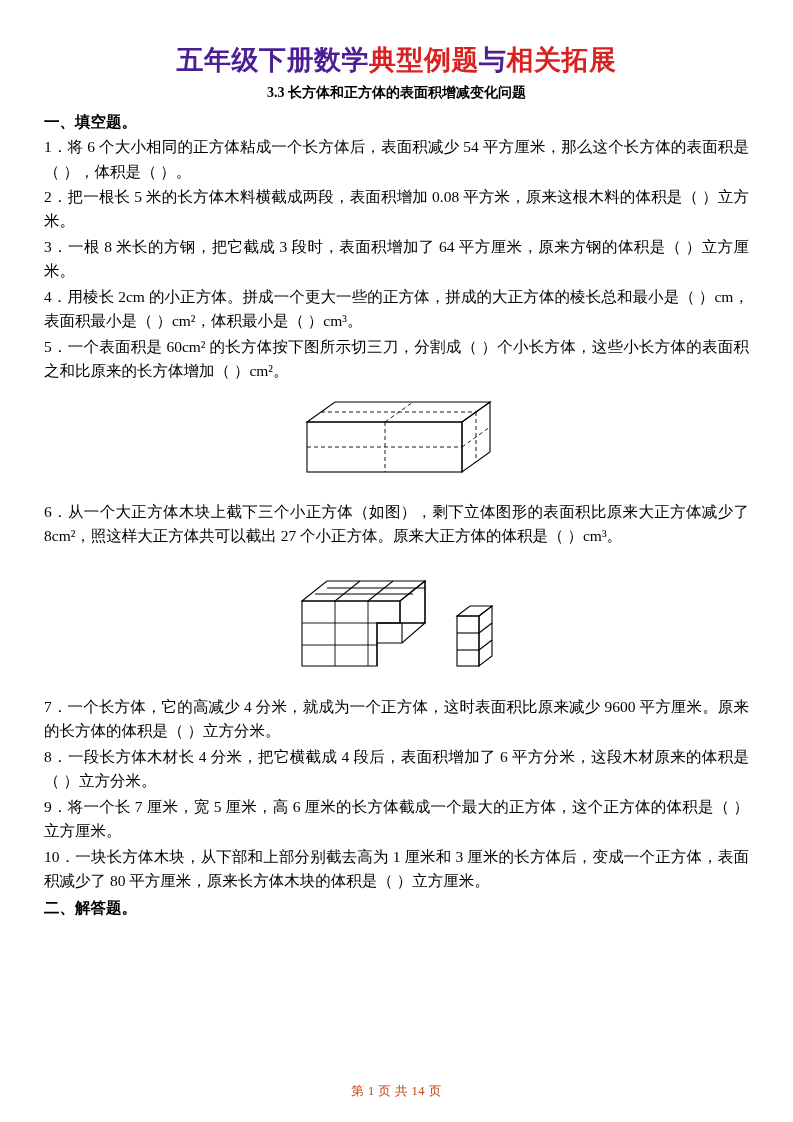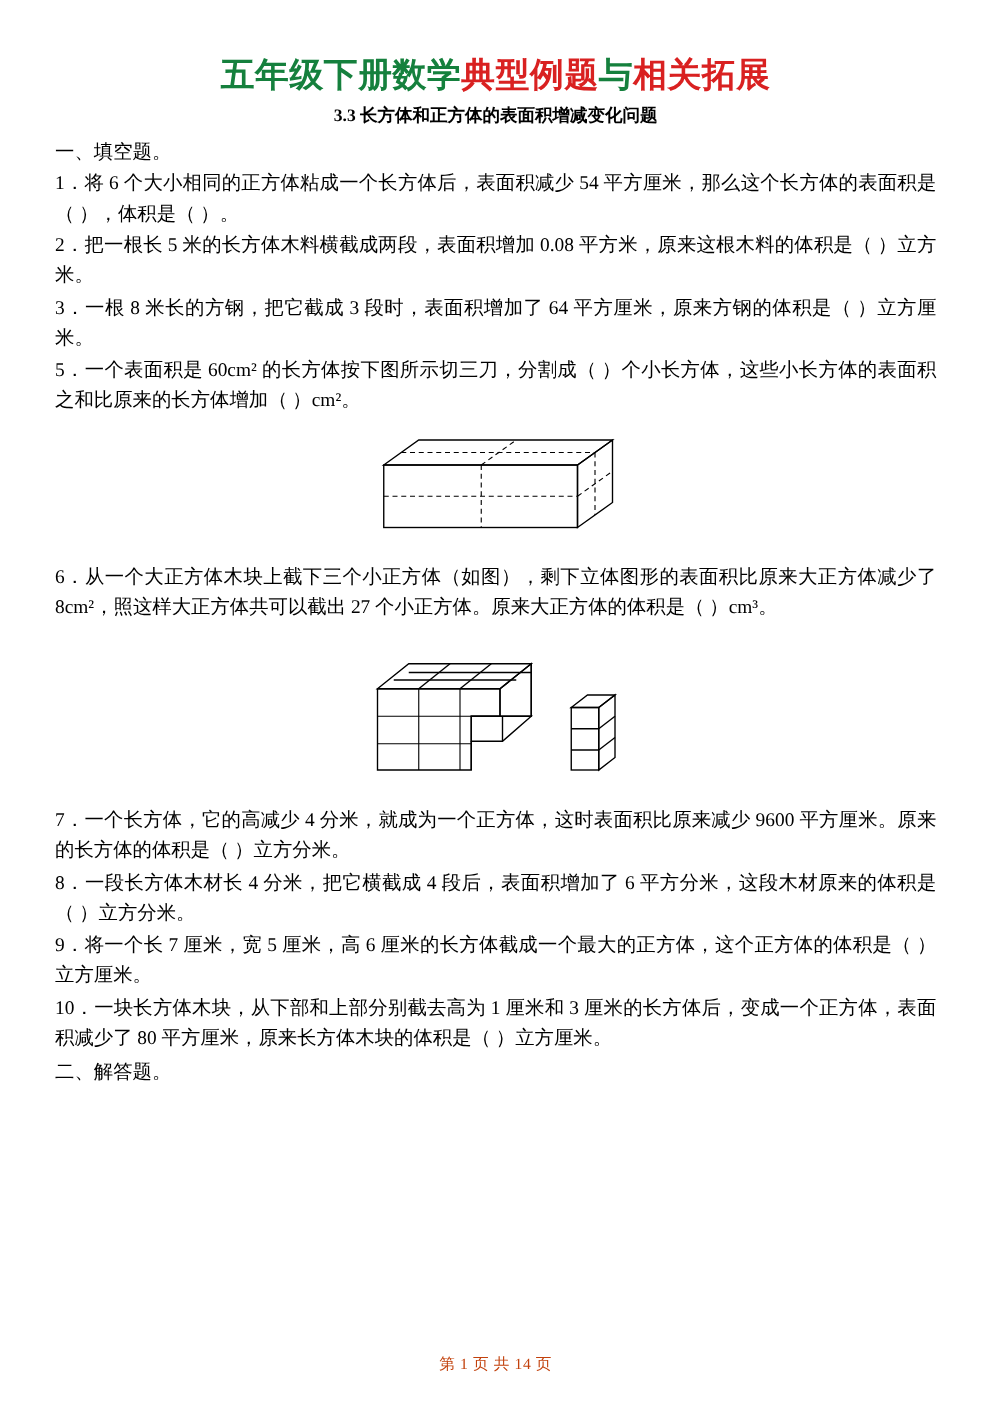--- a/index.html
+++ b/index.html
@@ -25,35 +25,36 @@
 
   
   .main-title {
     text-align: center;
     font-size: 27px;
     font-weight: bold;
     letter-spacing: 0.5px;
     margin: 12px 0 4px 0;
     white-space: nowrap;
   }
-  .main-title .black { color: #15803d; }
+  .main-title .black { color: #4c1d95; }
   .main-title .red { color: #d92121; }
 
   .sub-title {
     text-align: center;
     font-size: 14px;
     font-weight: bold;
     margin: 6px 0 8px 0;
   }
 
   
   .section-head {
     font-size: 15.5px;
     line-height: 1.55;
     margin: 2px 0 0 0;
+    font-weight: bold;
   }
   .q {
     font-size: 15.5px;
     line-height: 1.58;
     margin: 1px 0 0 0;
     text-align: justify;
     text-justify: inter-ideograph;
   }
 
   
@@ -90,20 +91,21 @@
   <div class="sub-title">3.3 长方体和正方体的表面积增减变化问题</div>
 
   <div class="section-head">一、填空题。</div>
 
   <p class="q"><span>1．</span><span>将 6 个大小相同的正方体粘成一个长方体后，表面积减少 54 平方厘米，那么这个长方体的表面积是（          ），体积是（          ）。</span></p>
 
   <p class="q"><span>2．</span><span>把一根长 5 米的长方体木料横截成两段，表面积增加 0.08 平方米，原来这根木料的体积是（          ）立方米。</span></p>
 
   <p class="q"><span>3．</span><span>一根 8 米长的方钢，把它截成 3 段时，表面积增加了 64 平方厘米，原来方钢的体积是（          ）立方厘米。</span></p>
 
+  <p class="q"><span>4．</span><span>用棱长 2cm 的小正方体。拼成一个更大一些的正方体，拼成的大正方体的棱长总和最小是（          ）cm，表面积最小是（          ）cm²，体积最小是（          ）cm³。</span></p>
 
   <p class="q"><span>5．</span><span>一个表面积是 60cm² 的长方体按下图所示切三刀，分割成（          ）个小长方体，这些小长方体的表面积之和比原来的长方体增加（          ）cm²。</span></p>
 
   <div class="figure fig1">
     <svg width="200" height="92" viewBox="0 0 200 92">
 
       <g fill="none" stroke="#000000" stroke-width="1.1">
 
         <rect x="10" y="26" width="155" height="50"></rect>
 

